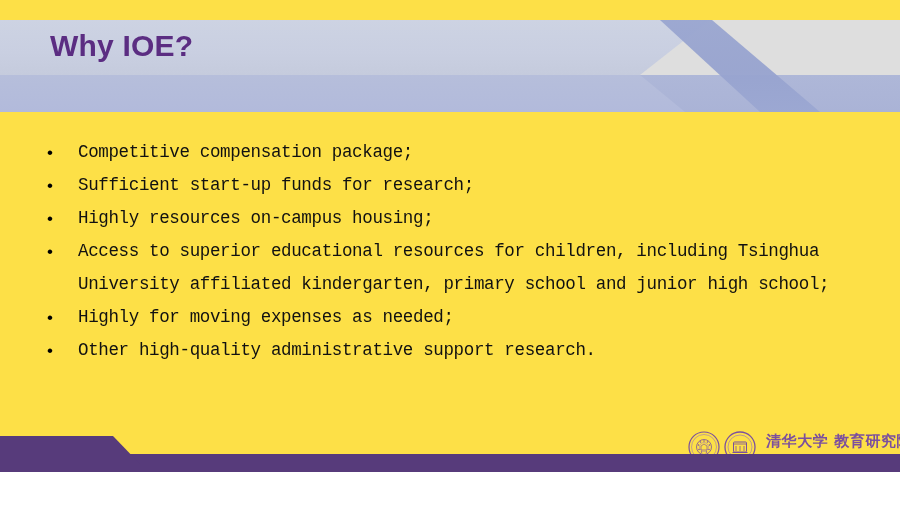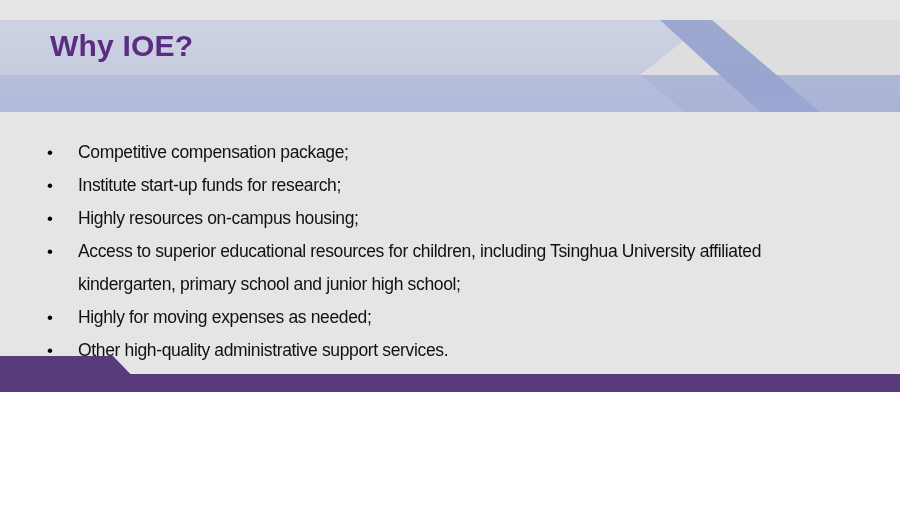--- a/index.html
+++ b/index.html
@@ -6,22 +6,22 @@
     margin: 0;
     padding: 0;
     background: #ffffff;
   }
   body {
     font-family: "Liberation Sans", sans-serif;
   }
   .slide {
     position: relative;
     width: 900px;
-    height: 392px;
-    background: #e5e5e5;
+    height: 472px;
+    background: #fde047;
     overflow: hidden;
   }
 
   
   .header {
     position: absolute;
     left: 0;
     top: 20px;
     width: 900px;
     height: 92px;
@@ -92,21 +92,21 @@
     color: #000000;
     text-align: left;
     padding-left: 3px;
     box-sizing: border-box;
   }
   .bullet-text {
     flex: 1 1 auto;
     font-size: 17.5px;
     line-height: 33px;
     color: #111111;
-    font-family: Liberation Sans, sans-serif;
+    font-family: Liberation Mono, monospace;
     letter-spacing: -0.35px;
   }
 
   
   .footer-strip {
     position: absolute;
     left: 0;
     bottom: 0;
     width: 900px;
     height: 18px;
@@ -179,41 +179,41 @@
 
   <div class="bullets">
 
     <div class="bullet-row">
       <div class="bullet-mark">•</div>
       <div class="bullet-text">Competitive compensation package;</div>
     </div>
 
     <div class="bullet-row">
       <div class="bullet-mark">•</div>
-      <div class="bullet-text">Institute start-up funds for research;</div>
+      <div class="bullet-text">Sufficient start-up funds for research;</div>
     </div>
 
     <div class="bullet-row">
       <div class="bullet-mark">•</div>
       <div class="bullet-text">Highly resources on-campus housing;</div>
     </div>
 
     <div class="bullet-row">
       <div class="bullet-mark">•</div>
       <div class="bullet-text">Access to superior educational resources for children, including Tsinghua University affiliated kindergarten, primary school and junior high school;</div>
     </div>
 
     <div class="bullet-row">
       <div class="bullet-mark">•</div>
       <div class="bullet-text">Highly for moving expenses as needed;</div>
     </div>
 
     <div class="bullet-row">
       <div class="bullet-mark">•</div>
-      <div class="bullet-text">Other high-quality administrative support services.</div>
+      <div class="bullet-text">Other high-quality administrative support research.</div>
     </div>
 
   </div>
 
   <div class="logo">
 
     <svg class="seal" viewBox="0 0 64 64">
       <circle cx="32" cy="32" r="30" fill="none" stroke="#7b4f9e" stroke-width="2.4"></circle>
       <circle cx="32" cy="32" r="25" fill="none" stroke="#9a74b8" stroke-width="1.2"></circle>
       <circle cx="32" cy="32" r="15" fill="none" stroke="#7b4f9e" stroke-width="1.6"></circle>

